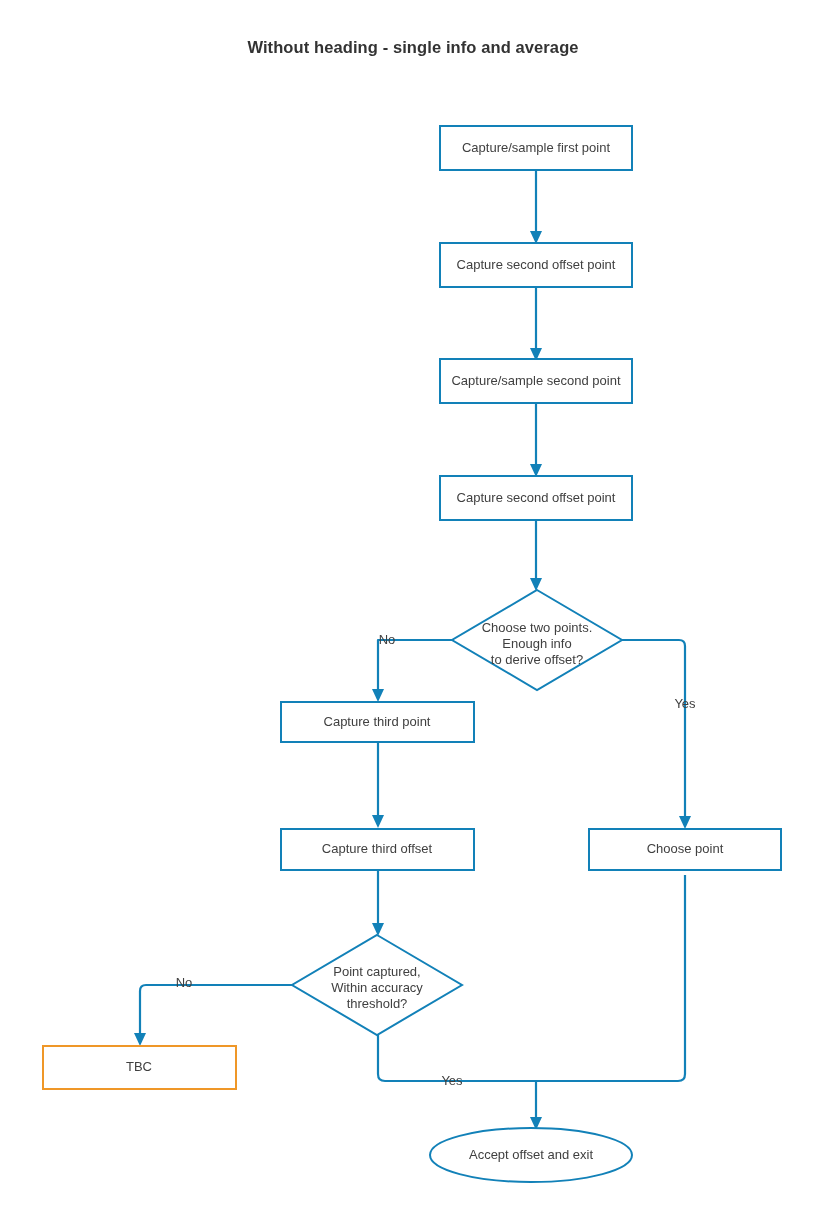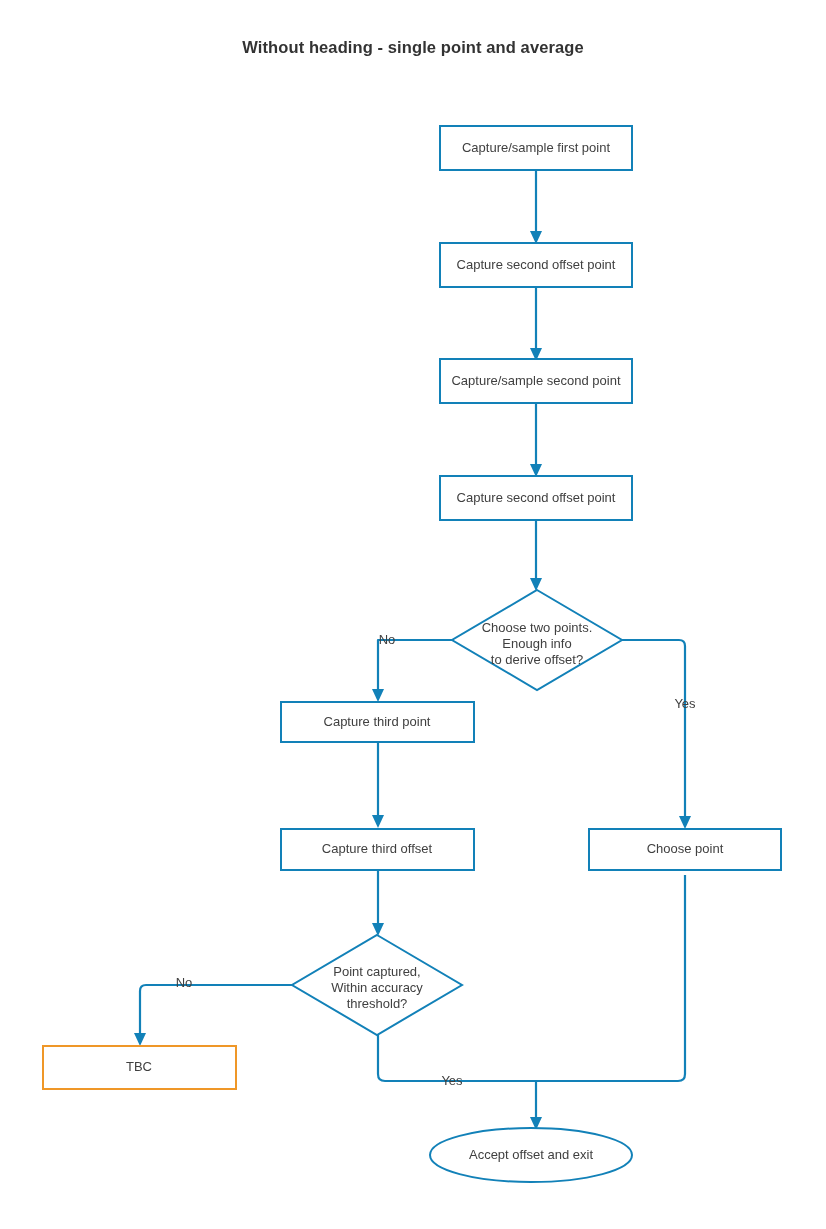--- a/index.html
+++ b/index.html
@@ -70,21 +70,21 @@
   }
   .arrow-head {
     fill: #1281b8;
   }
 </style>
 </head>
 <body>
 
 <div id="diagram-root">
 
-  <div class="chart-title">Without heading - single point and average</div>
+  <div class="chart-title">Without heading - single info and average</div>
 
   <svg class="flow" viewBox="0 0 826 1229">
 
     <g>
       <path class="edge-path" d="M 536 170 L 536 236"></path>
       <polygon class="arrow-head" points="536,244 530,231 542,231"></polygon>
     </g>
 
     <g>
       <path class="edge-path" d="M 536 287 L 536 353"></path>

